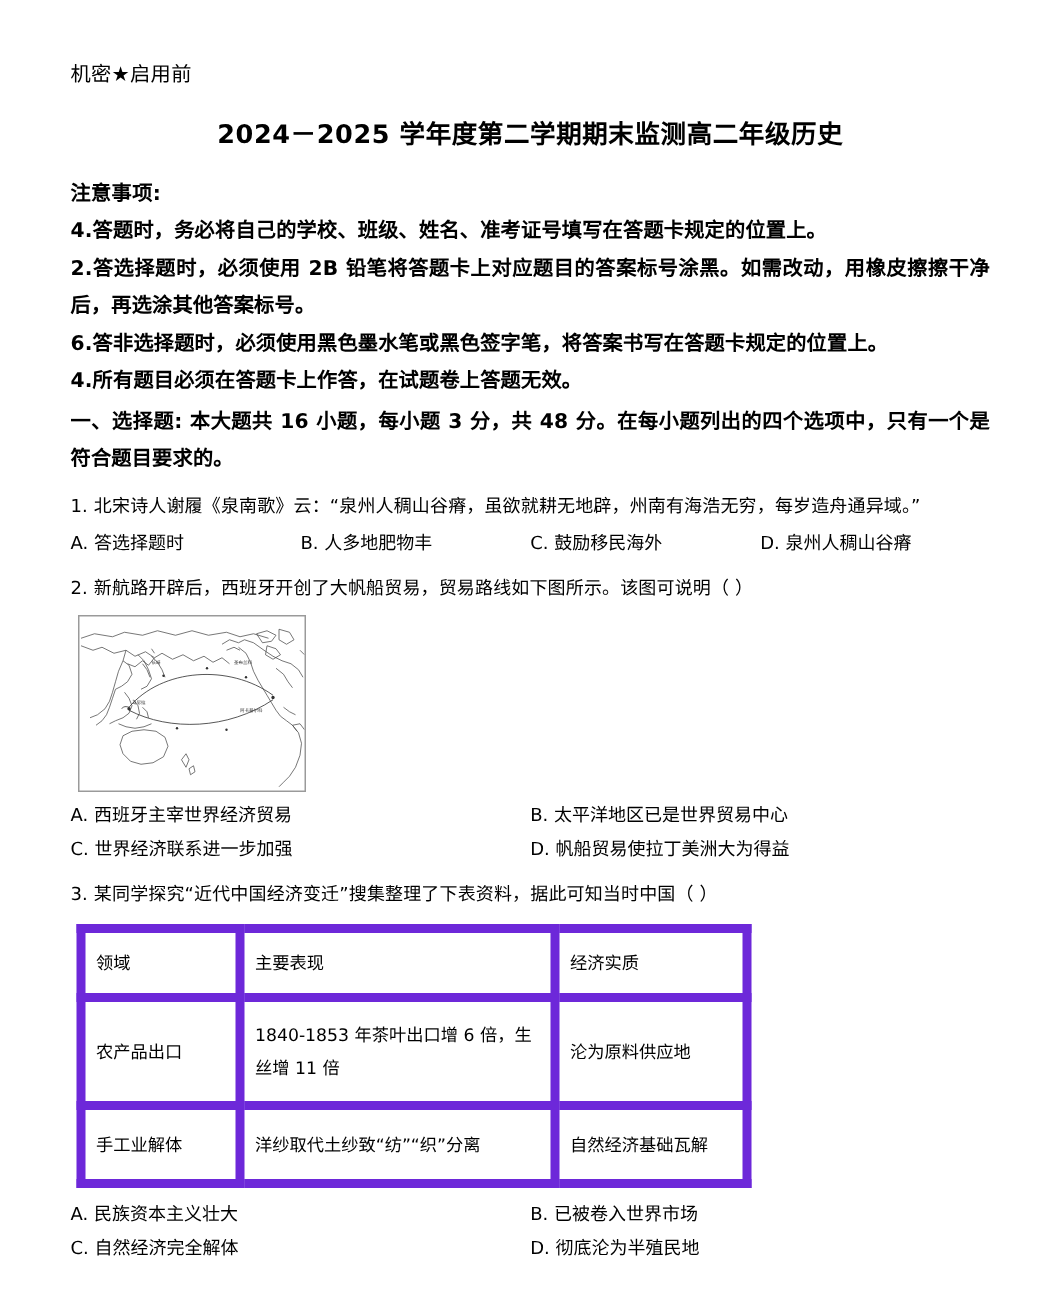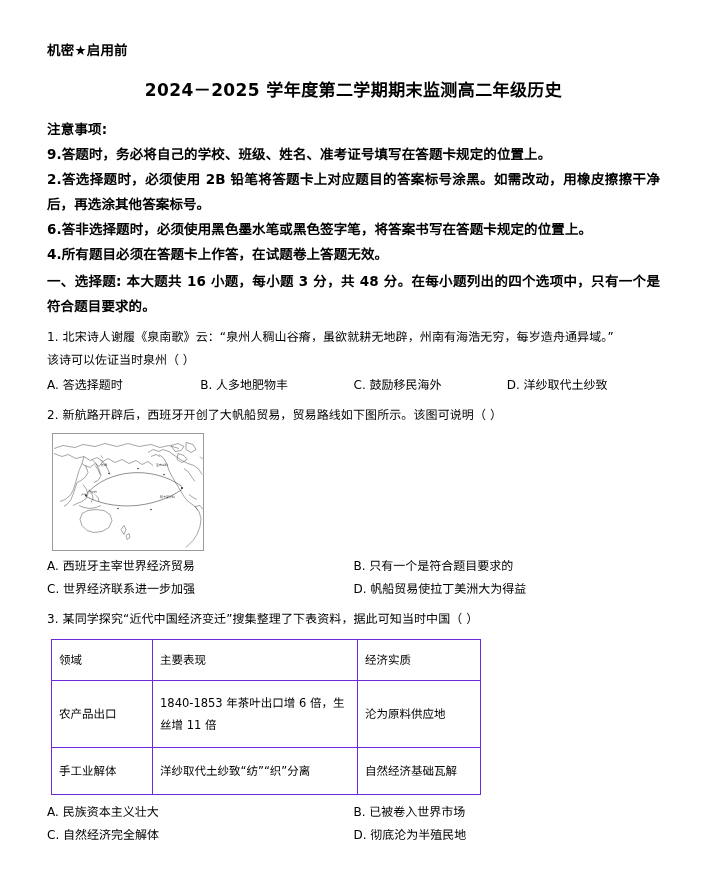--- a/index.html
+++ b/index.html
@@ -26,21 +26,21 @@
   .content {
     position: absolute;
     left: 47px;
     top: 40px;
     width: 613px;
   }
 
   
   .secrecy-line {
     font-size: 13.5px;
-    font-weight: bold;
+    font-weight: normal;
     letter-spacing: 0.2px;
     line-height: 20px;
     margin: 0 0 10px 0;
   }
   .paper-title {
     font-size: 17px;
     font-weight: bold;
     text-align: center;
     line-height: 26px;
     margin: 17px 0 14px 0;
@@ -126,21 +126,21 @@
 
   
   .data-table {
     border-collapse: collapse;
     margin: 8px 0 6px 4px;
     width: 384px;
     table-layout: fixed;
   }
   .data-table td,
   .data-table th {
-    border: 1px solid #6d28d9;
+    border: 6px solid #6d28d9;
     font-size: 11.5px;
     font-weight: normal;
     padding: 6px 7px;
     line-height: 22px;
     vertical-align: middle;
     text-align: left;
   }
   .data-table .col-a { width: 86px; }
   .data-table .col-b { width: 190px; }
   .data-table .col-c { width: 108px; }
@@ -153,37 +153,36 @@
 
 <div class="page">
   <div class="content">
 
     <div class="secrecy-line">机密★启用前</div>
 
     <div class="paper-title">2024－2025 学年度第二学期期末监测高二年级历史</div>
 
     <div class="notice-block">
       <p class="notice-title">注意事项:</p>
-      <p class="notice-item">9.答题时，务必将自己的学校、班级、姓名、准考证号填写在答题卡规定的位置上。</p>
+      <p class="notice-item">4.答题时，务必将自己的学校、班级、姓名、准考证号填写在答题卡规定的位置上。</p>
       <p class="notice-item">2.答选择题时，必须使用 2B 铅笔将答题卡上对应题目的答案标号涂黑。如需改动，用橡皮擦擦干净后，再选涂其他答案标号。</p>
       <p class="notice-item">6.答非选择题时，必须使用黑色墨水笔或黑色签字笔，将答案书写在答题卡规定的位置上。</p>
       <p class="notice-item">4.所有题目必须在答题卡上作答，在试题卷上答题无效。</p>
     </div>
 
     <p class="section-heading">一、选择题: 本大题共 16 小题，每小题 3 分，共 48 分。在每小题列出的四个选项中，只有一个是符合题目要求的。</p>
 
     <div class="question">
       <p class="q-stem">1. 北宋诗人谢履《泉南歌》云：“泉州人稠山谷瘠，虽欲就耕无地辟，州南有海浩无穷，每岁造舟通异域。”</p>
-      <p class="q-subline">该诗可以佐证当时泉州（     ）</p>
       <div class="options">
         <div class="opt-row four">
           <span class="opt">A. 答选择题时</span>
           <span class="opt">B. 人多地肥物丰</span>
           <span class="opt">C. 鼓励移民海外</span>
-          <span class="opt">D. 洋纱取代土纱致</span>
+          <span class="opt">D. 泉州人稠山谷瘠</span>
         </div>
       </div>
     </div>
 
     <div class="question">
       <p class="q-stem">2. 新航路开辟后，西班牙开创了大帆船贸易，贸易路线如下图所示。该图可说明（     ）</p>
       <div class="figure-wrap">
         <div class="map-box">
           <svg viewBox="0 0 300 230" xmlns="http://www.w3.org/2000/svg">
             <g fill="none" stroke="#4a4a4a" stroke-width="1">
@@ -253,21 +252,21 @@
               <text x="70" y="116">马尼拉</text>
               <text x="206" y="62">圣布兰科</text>
               <text x="214" y="126">阿卡普尔科</text>
             </g>
           </svg>
         </div>
       </div>
       <div class="options">
         <div class="opt-row">
           <span class="opt">A. 西班牙主宰世界经济贸易</span>
-          <span class="opt">B. 只有一个是符合题目要求的</span>
+          <span class="opt">B. 太平洋地区已是世界贸易中心</span>
         </div>
         <div class="opt-row">
           <span class="opt">C. 世界经济联系进一步加强</span>
           <span class="opt">D. 帆船贸易使拉丁美洲大为得益</span>
         </div>
       </div>
     </div>
 
     <div class="question">
       <p class="q-stem">3. 某同学探究“近代中国经济变迁”搜集整理了下表资料，据此可知当时中国（     ）</p>

